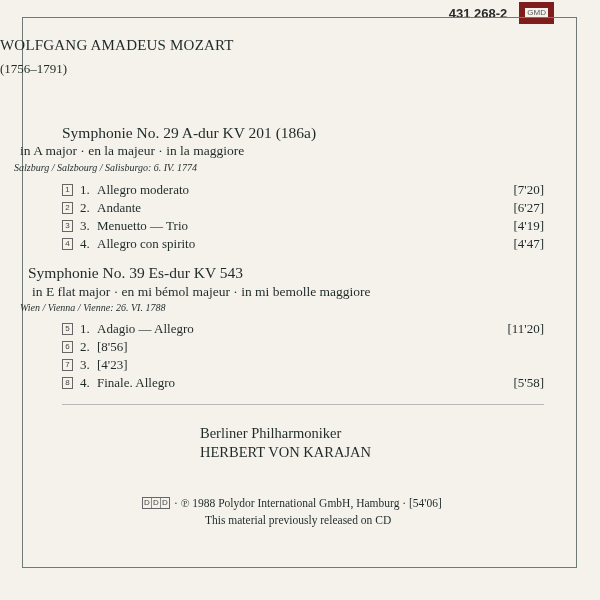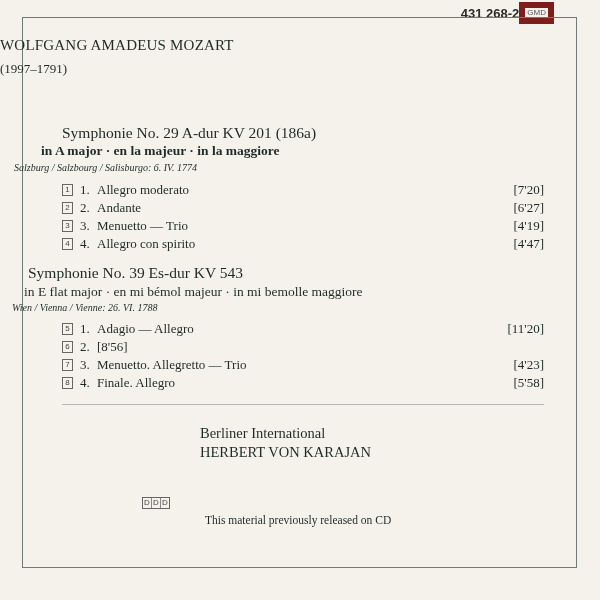--- a/index.html
+++ b/index.html
@@ -5,21 +5,21 @@
   html, body { margin:0; padding:0; }
   body {
     width:600px; height:600px; position:relative; overflow:hidden;
     background:#f5f2ec;
     font-family: "Liberation Serif", "DejaVu Serif", serif;
     color:#1f2a28;
   }
   .catno {
     position:absolute; top:2px; right:46px;
     font-family:"Liberation Sans", sans-serif; font-weight:bold; font-size:13px;
-    color:#2a2a2a; display:flex; align-items:center; gap:0;
+    color:#2a2a2a; display:flex; align-items:center; gap:12px;
   }
   .gmd {
     font-family:"Liberation Sans", sans-serif; font-weight:normal; font-size:8px;
     border:6px solid #7f1d1d; padding:0 2px; line-height:10px; color:#555;
   }
   .frame {
     position:absolute; left:22px; top:17px; width:555px; height:551px;
     border:1px solid #6f7a76; box-sizing:border-box;
   }
   .abs { position:absolute; white-space:nowrap; }
@@ -59,24 +59,24 @@
 <body>
 
 <div class="catno">
   <span>431 268-2</span>
   <span class="gmd">GMD</span>
 </div>
 
 <div class="frame"></div>
 
 <div class="abs center composer">WOLFGANG AMADEUS MOZART</div>
-<div class="abs center years">(1997–1791)</div>
+<div class="abs center years">(1756–1791)</div>
 
 <div class="abs center sym-title" style="top:124px; padding-left:62px;">Symphonie No. 29 A-dur KV 201 (186a)</div>
-<div class="abs center sym-sub" style="top:143px; padding-left:41px;font-weight:bold;">in A major · en la majeur · in la maggiore</div>
+<div class="abs center sym-sub" style="top:143px; padding-left:20px;">in A major · en la majeur · in la maggiore</div>
 <div class="abs center sym-place" style="top:162px; padding-left:14px;">Salzburg / Salzbourg / Salisburgo: 6. IV. 1774</div>
 
 <div class="track" style="top:181px;">
   <span class="tbox">1</span>
   <span class="tnum">1.</span>
   <span class="tname">Allegro moderato</span>
   <span class="tdur">[7'20]</span>
 </div>
 <div class="track" style="top:199px;">
   <span class="tbox">2</span>
@@ -91,52 +91,52 @@
   <span class="tdur">[4'19]</span>
 </div>
 <div class="track" style="top:235px;">
   <span class="tbox">4</span>
   <span class="tnum">4.</span>
   <span class="tname">Allegro con spirito</span>
   <span class="tdur">[4'47]</span>
 </div>
 
 <div class="abs center sym-title" style="top:264px; padding-left:28px;">Symphonie No. 39 Es-dur KV 543</div>
-<div class="abs center sym-sub" style="top:284px; padding-left:24px;">in E flat major · en mi bémol majeur · in mi bemolle maggiore</div>
-<div class="abs center sym-place" style="top:302px; padding-left:12px;">Wien / Vienna / Vienne: 26. VI. 1788</div>
+<div class="abs center sym-sub" style="top:284px; padding-left:32px;">in E flat major · en mi bémol majeur · in mi bemolle maggiore</div>
+<div class="abs center sym-place" style="top:302px; padding-left:20px;">Wien / Vienna / Vienne: 26. VI. 1788</div>
 
 <div class="track" style="top:320px;">
   <span class="tbox">5</span>
   <span class="tnum">1.</span>
   <span class="tname">Adagio — Allegro</span>
   <span class="tdur">[11'20]</span>
 </div>
 <div class="track" style="top:338px;">
   <span class="tbox">6</span>
   <span class="tnum">2.</span>
   <span class="tdur">[8'56]</span>
 </div>
 <div class="track" style="top:356px;">
   <span class="tbox">7</span>
   <span class="tnum">3.</span>
-  <span class="tname">Menuetto. Allegretto — Trio</span>
   <span class="tdur">[4'23]</span>
 </div>
 <div class="track" style="top:374px;">
   <span class="tbox">8</span>
   <span class="tnum">4.</span>
   <span class="tname">Finale. Allegro</span>
   <span class="tdur">[5'58]</span>
 </div>
 
 <div class="divider"></div>
 
-<div class="abs perf" style="left:200px; top:425px;">Berliner International</div>
+<div class="abs perf" style="left:200px; top:425px;">Berliner Philharmoniker</div>
 <div class="abs perf" style="left:200px; top:444px;">HERBERT VON KARAJAN</div>
 
 <div class="abs copy" style="left:142px; top:497px; display:flex; align-items:center;">
   <span class="ddd">
     <span>D</span>
     <span>D</span>
     <span>D</span>
   </span>
+  <span>· ℗ 1988 Polydor International GmbH, Hamburg · [54'06]</span>
 </div>
 <div class="abs copy" style="left:205px; top:514px;">This material previously released on CD</div>
 
 </body></html>

